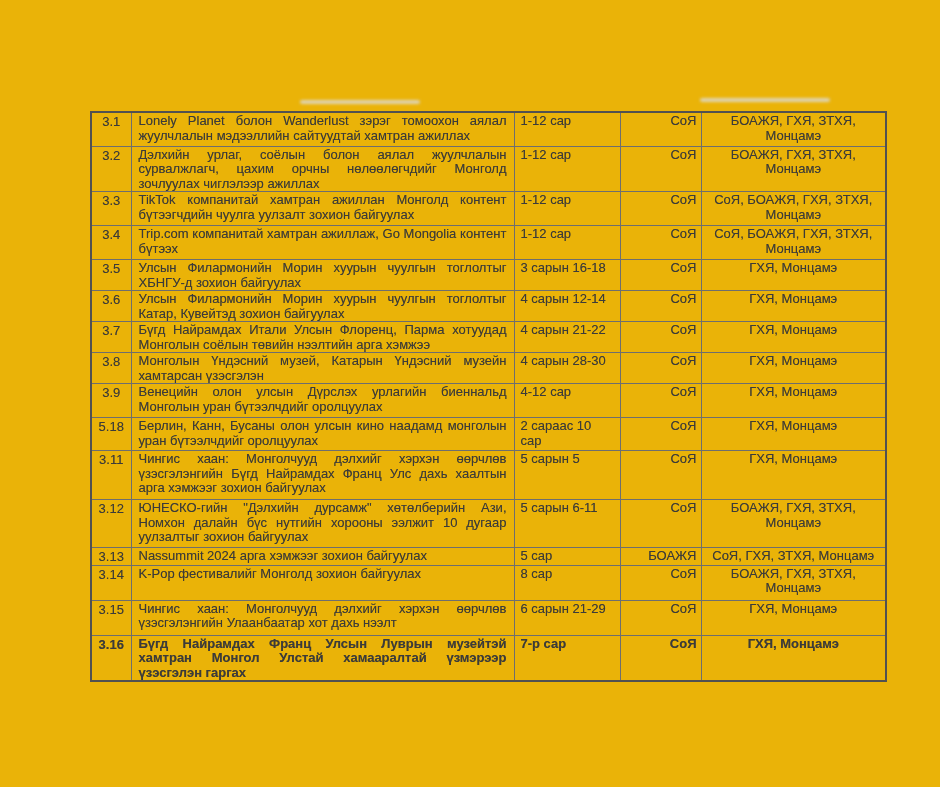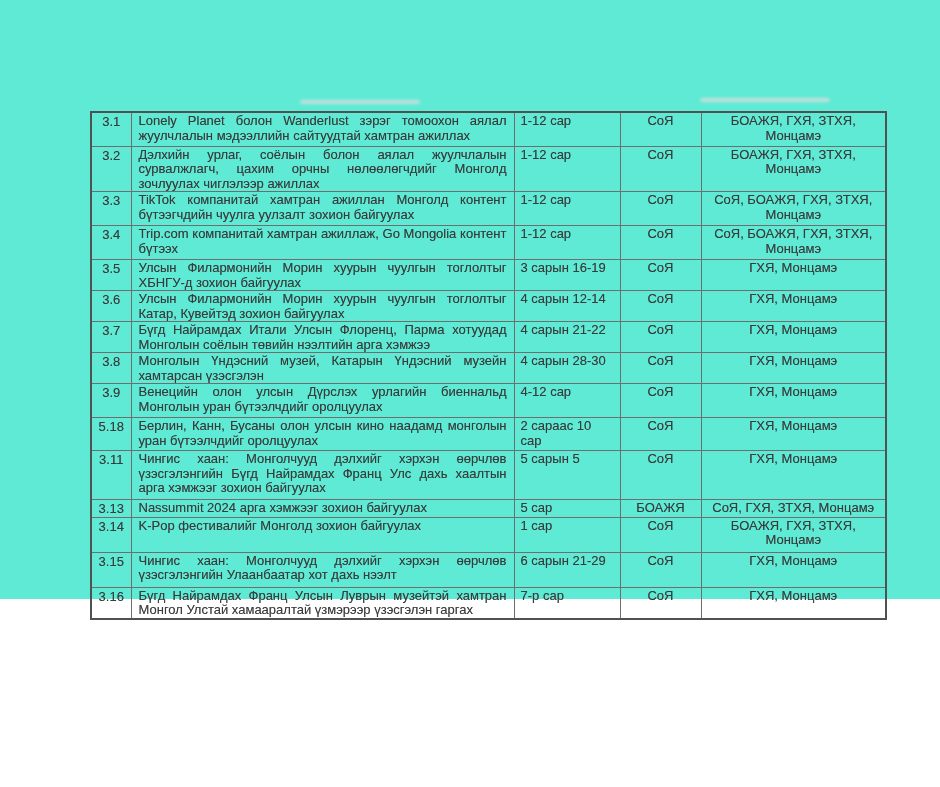--- a/index.html
+++ b/index.html
@@ -4,22 +4,22 @@
 <style>
   html,body{margin:0;padding:0;}
   body{
     width:940px;height:787px;
     background:#ffffff;
     font-family:"Liberation Sans", sans-serif;
     overflow:hidden;
   }
   .scan-page{
     position:relative;
-    width:940px;height:599px;
-    background:#5eead4;
+    width:940px;height:787px;
+    background:#eab308;
   }
   
   .smudge{
     position:absolute;height:4px;border-radius:2px;
     background:#dcdcdc;filter:blur(1.5px);opacity:.8;
   }
   .smudge.s1{left:300px;top:100px;width:120px;}
   .smudge.s2{left:700px;top:98px;width:130px;}
 
   table.activities{
@@ -35,21 +35,21 @@
     font-size:13px;
     line-height:14.5px;
     color:#3b3b3b;
     padding:1px 4px 0 4px;
     text-shadow:0 0 .5px rgba(40,40,40,.45);
     overflow:hidden;
   }
   td.c-num{text-align:center;padding-top:2px;}
   td.c-act{text-align:justify;padding-left:7px;padding-right:7px;}
   td.c-time{text-align:left;padding-left:6px;white-space:pre-line;}
-  td.c-org{text-align:center;}
+  td.c-org{text-align:right;}
   td.c-part{text-align:center;white-space:pre-line;}
 </style>
 </head>
 <body>
 
 <div class="scan-page">
   <div class="smudge s1"></div>
   <div class="smudge s2"></div>
 
   <table class="activities">
@@ -89,21 +89,21 @@
           <td class="c-num">3.4</td>
           <td class="c-act">Trip.com компанитай хамтран ажиллаж, Go Mongolia контент бүтээх</td>
           <td class="c-time">1-12 сар</td>
           <td class="c-org">СоЯ</td>
           <td class="c-part">СоЯ, БОАЖЯ, ГХЯ, ЗТХЯ,
 Монцамэ</td>
         </tr>
         <tr style="height: 29px;">
           <td class="c-num">3.5</td>
           <td class="c-act">Улсын Филармонийн Морин хуурын чуулгын тоглолтыг ХБНГУ-д зохион байгуулах</td>
-          <td class="c-time">3 сарын 16-19</td>
+          <td class="c-time">3 сарын 16-18</td>
           <td class="c-org">СоЯ</td>
           <td class="c-part">ГХЯ, Монцамэ</td>
         </tr>
         <tr style="height: 29px;">
           <td class="c-num">3.6</td>
           <td class="c-act">Улсын Филармонийн Морин хуурын чуулгын тоглолтыг Катар, Кувейтэд зохион байгуулах</td>
           <td class="c-time">4 сарын 12-14</td>
           <td class="c-org">СоЯ</td>
           <td class="c-part">ГХЯ, Монцамэ</td>
         </tr>
@@ -136,43 +136,51 @@
           <td class="c-org">СоЯ</td>
           <td class="c-part">ГХЯ, Монцамэ</td>
         </tr>
         <tr style="height: 49px;">
           <td class="c-num">3.11</td>
           <td class="c-act">Чингис хаан: Монголчууд дэлхийг хэрхэн өөрчлөв үзэсгэлэнгийн Бүгд Найрамдах Франц Улс дахь хаалтын арга хэмжээг зохион байгуулах</td>
           <td class="c-time">5 сарын 5</td>
           <td class="c-org">СоЯ</td>
           <td class="c-part">ГХЯ, Монцамэ</td>
         </tr>
+        <tr style="height: 48px;">
+          <td class="c-num">3.12</td>
+          <td class="c-act">ЮНЕСКО-гийн "Дэлхийн дурсамж" хөтөлберийн Ази, Номхон далайн бүс нутгийн хорооны ээлжит 10 дугаар уулзалтыг зохион байгуулах</td>
+          <td class="c-time">5 сарын 6-11</td>
+          <td class="c-org">СоЯ</td>
+          <td class="c-part">БОАЖЯ, ГХЯ, ЗТХЯ,
+Монцамэ</td>
+        </tr>
         <tr style="height: 17px;">
           <td class="c-num">3.13</td>
           <td class="c-act">Nassummit 2024 арга хэмжээг зохион байгуулах</td>
           <td class="c-time">5 сар</td>
           <td class="c-org">БОАЖЯ</td>
           <td class="c-part">СоЯ, ГХЯ, ЗТХЯ, Монцамэ</td>
         </tr>
         <tr style="height: 35px;">
           <td class="c-num">3.14</td>
           <td class="c-act">K-Pop фестивалийг Монголд зохион байгуулах</td>
-          <td class="c-time">1 сар</td>
+          <td class="c-time">8 сар</td>
           <td class="c-org">СоЯ</td>
           <td class="c-part">БОАЖЯ, ГХЯ, ЗТХЯ,
 Монцамэ</td>
         </tr>
         <tr style="height: 35px;">
           <td class="c-num">3.15</td>
           <td class="c-act">Чингис хаан: Монголчууд дэлхийг хэрхэн өөрчлөв үзэсгэлэнгийн Улаанбаатар хот дахь нээлт</td>
           <td class="c-time">6 сарын 21-29</td>
           <td class="c-org">СоЯ</td>
           <td class="c-part">ГХЯ, Монцамэ</td>
         </tr>
-        <tr style="height: 30px;">
+        <tr style="height: 30px; font-weight: bold;">
           <td class="c-num">3.16</td>
           <td class="c-act">Бүгд Найрамдах Франц Улсын Луврын музейтэй хамтран Монгол Улстай хамааралтай үзмэрээр үзэсгэлэн гаргах</td>
           <td class="c-time">7-р сар</td>
           <td class="c-org">СоЯ</td>
           <td class="c-part">ГХЯ, Монцамэ</td>
         </tr>
       </tbody>
   </table>
 </div>
 

